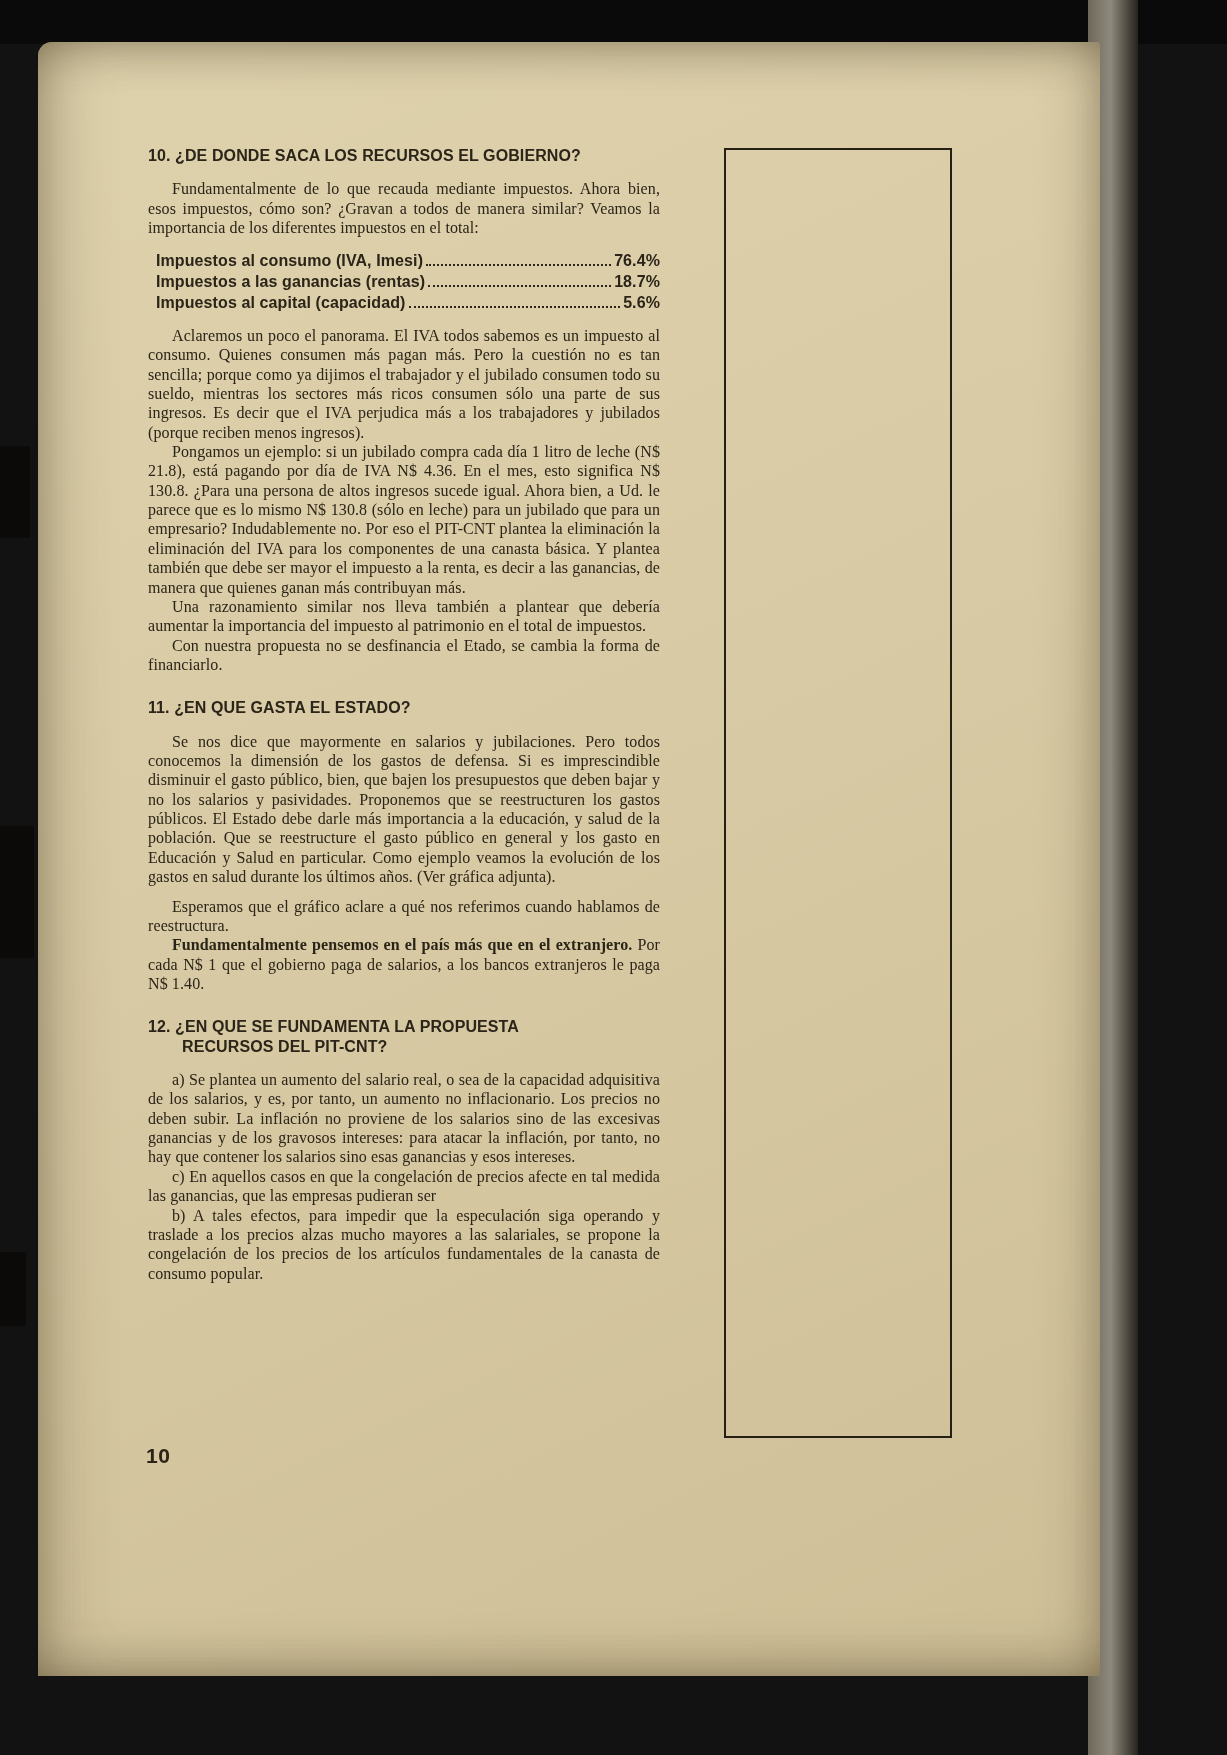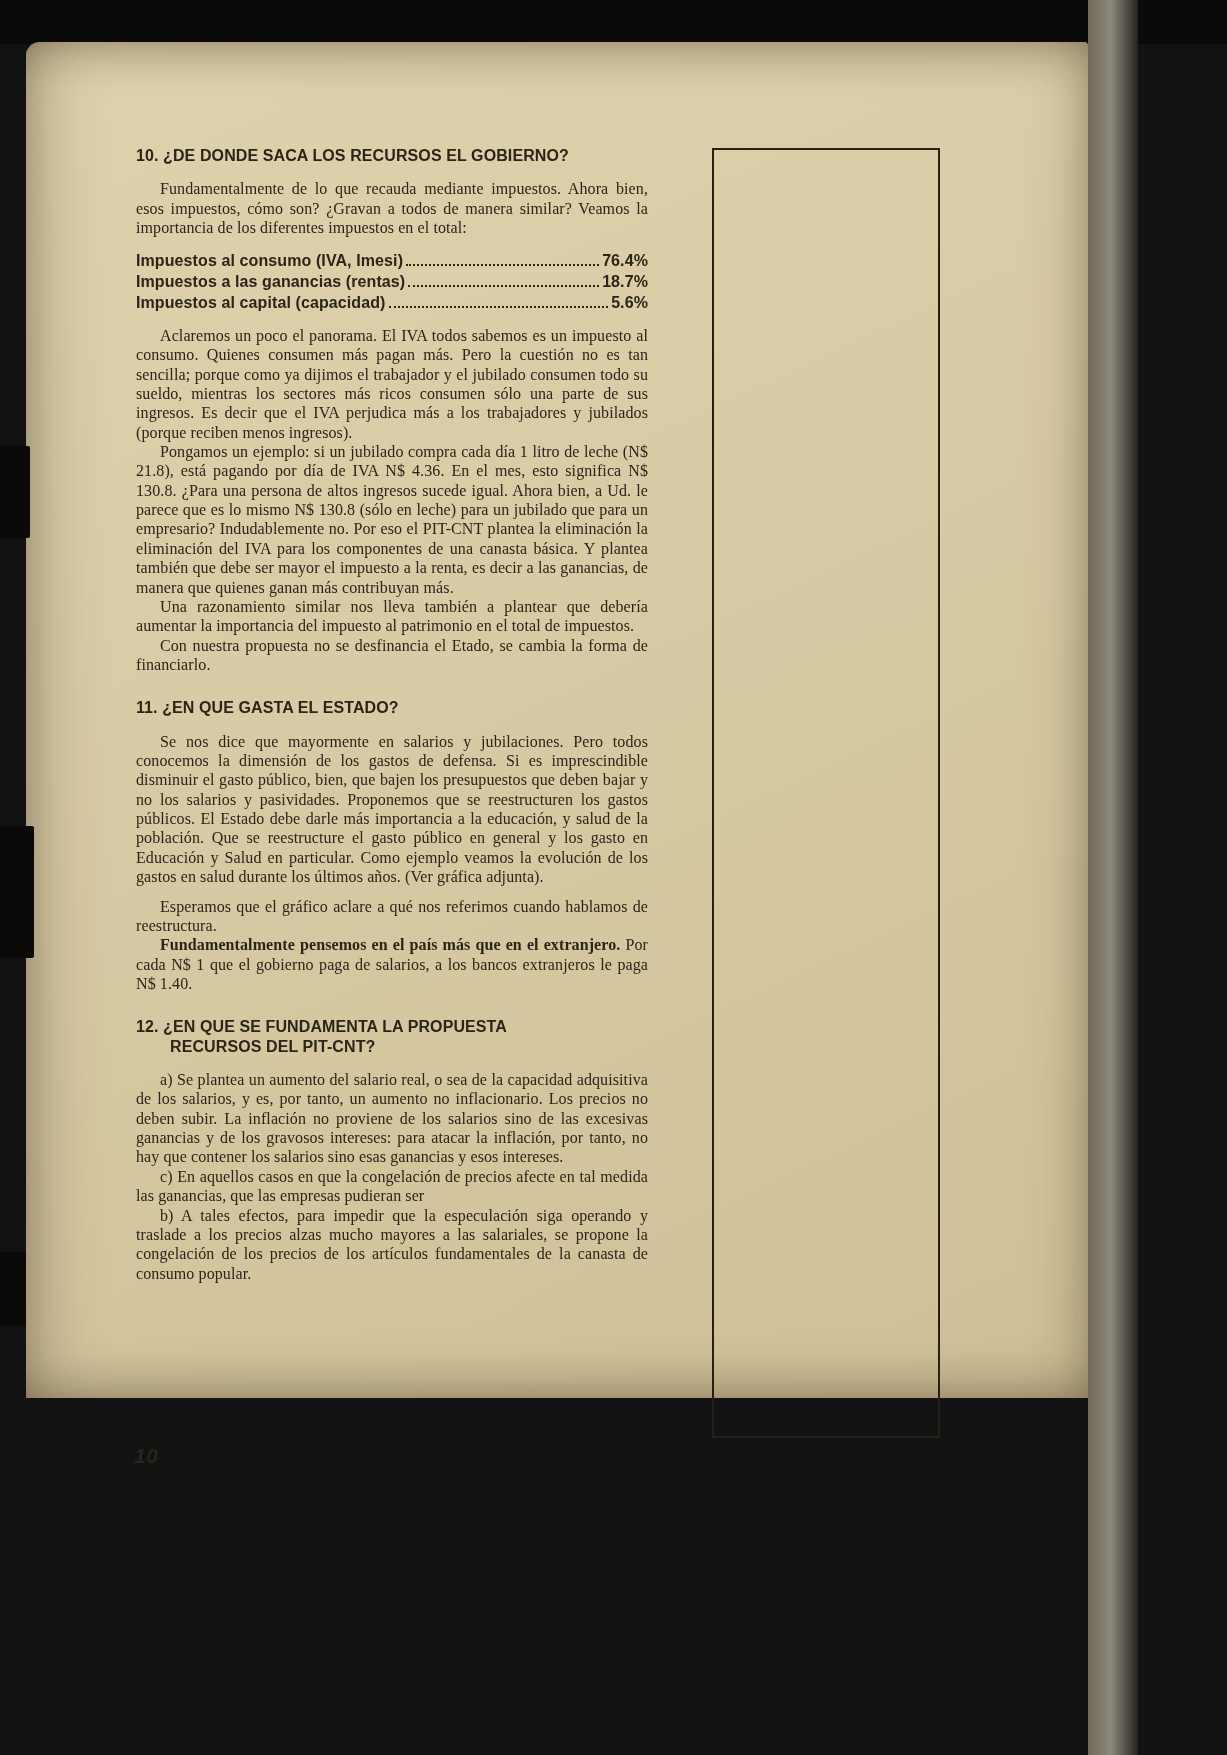--- a/index.html
+++ b/index.html
@@ -13,21 +13,21 @@
   }
   .topbar {
     position: absolute; left: 0; top: 0; width: 1227px; height: 44px;
     background: #0a0a0a;
   }
   .right-strip {
     position: absolute; left: 1088px; top: 0; width: 50px; height: 1755px;
     background: linear-gradient(to right, #6f685a 0%, #8e897d 45%, #26231e 100%);
   }
   .paper {
-    position: absolute; left: 26px; top: 42px; width: 1062px; height: 1356px;
+    position: absolute; left: 38px; top: 42px; width: 1062px; height: 1634px;
     background: linear-gradient(155deg, #ded2ad 0%, #d8caa4 45%, #cebf97 100%);
     border-radius: 14px 4px 0 0;
     box-shadow:
       inset 34px 0 70px -30px rgba(70,58,34,.45),
       inset -26px 0 60px -26px rgba(70,58,34,.40),
       inset 0 30px 50px -30px rgba(70,58,34,.35),
       inset 0 -40px 60px -40px rgba(70,58,34,.35);
     color: #2b2418;
     z-index: 1;
   }
@@ -46,33 +46,33 @@
   }
   .sec-h {
     font-weight: 700; font-size: 16px; text-align: left;
     margin: 24px 0 14px 0;
   }
   .sec-h.first { margin-top: 0; }
   .sec-h .line2 { display: block; padding-left: 34px; }
   .para { margin: 0; text-indent: 24px; font-family: Liberation Serif, serif; }
   .para.gap-top { margin-top: 10px; }
 
-  .tax-list { margin: 14px 0 12px 0; font-weight: 700; }
+  .tax-list { margin: 14px 0 12px 8px; font-weight: 700; }
   .tax-row { display: flex; align-items: baseline; line-height: 1.3; }
   .tax-label { white-space: nowrap; }
   .tax-dots { flex: 1 1 auto; min-width: 18px; border-bottom: 2px dotted #2b2418; margin: 0 3px 3px 3px; }
   .tax-value { white-space: nowrap; }
 
   .figure-box {
     position: absolute; left: 686px; top: 106px; width: 228px; height: 1290px;
     border: 2px solid #262014;
   }
   .page-num {
     position: absolute; left: 108px; top: 1402px;
-    font-size: 21px; font-weight: 700; letter-spacing: .5px; font-style: italic;
+    font-size: 21px; font-weight: 700; letter-spacing: .5px;
   }
 </style>
 </head>
 <body>
 
 <div class="topbar"></div>
 <div class="right-strip"></div>
 
 <div class="paper">
 

